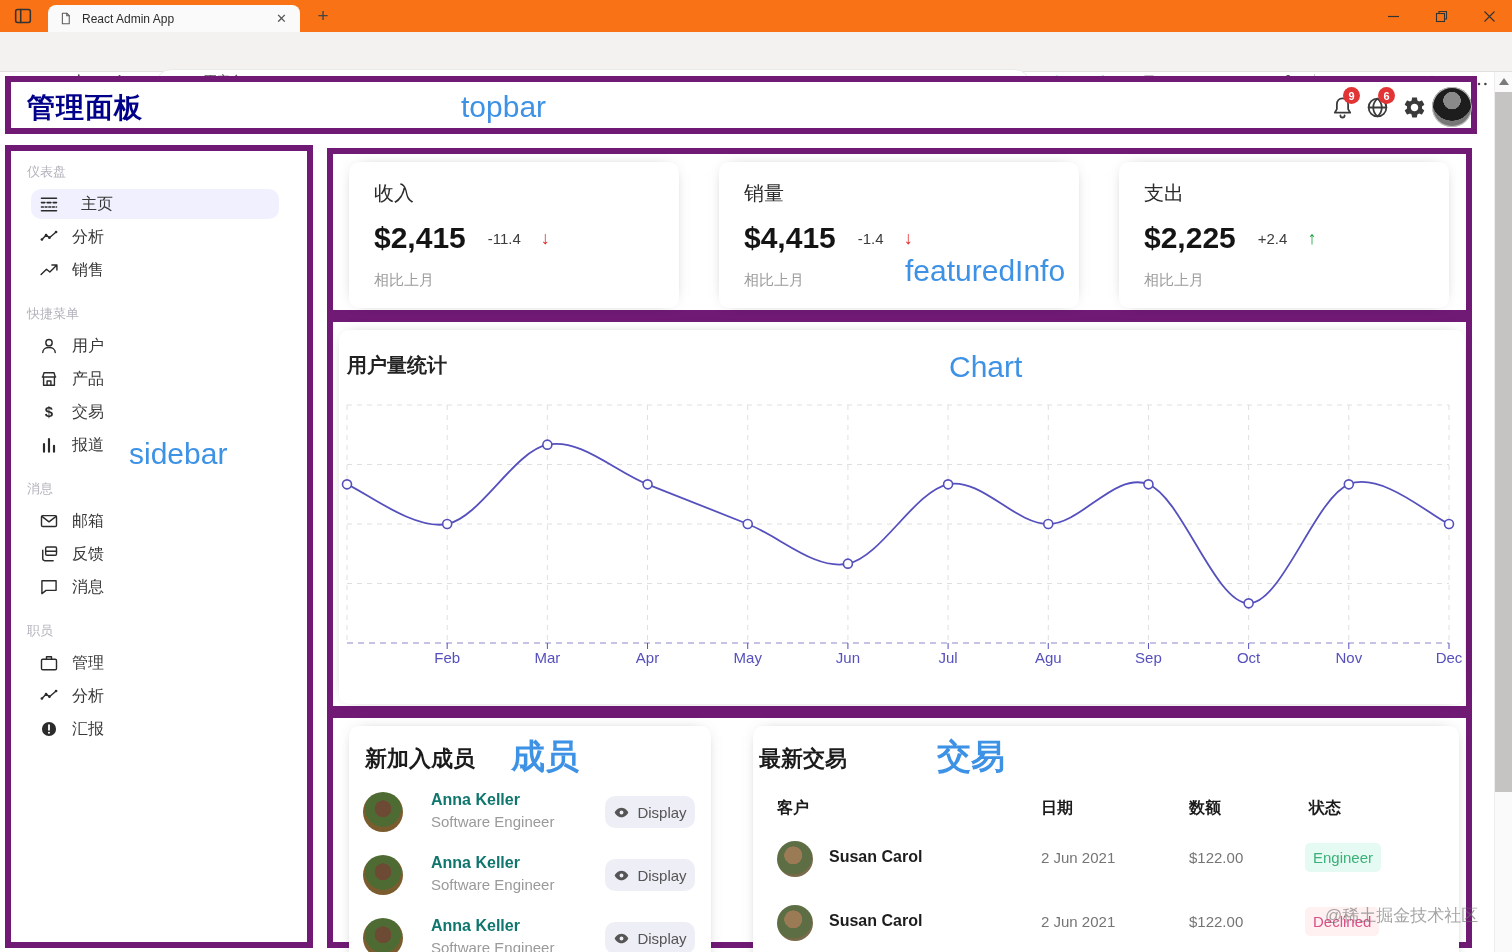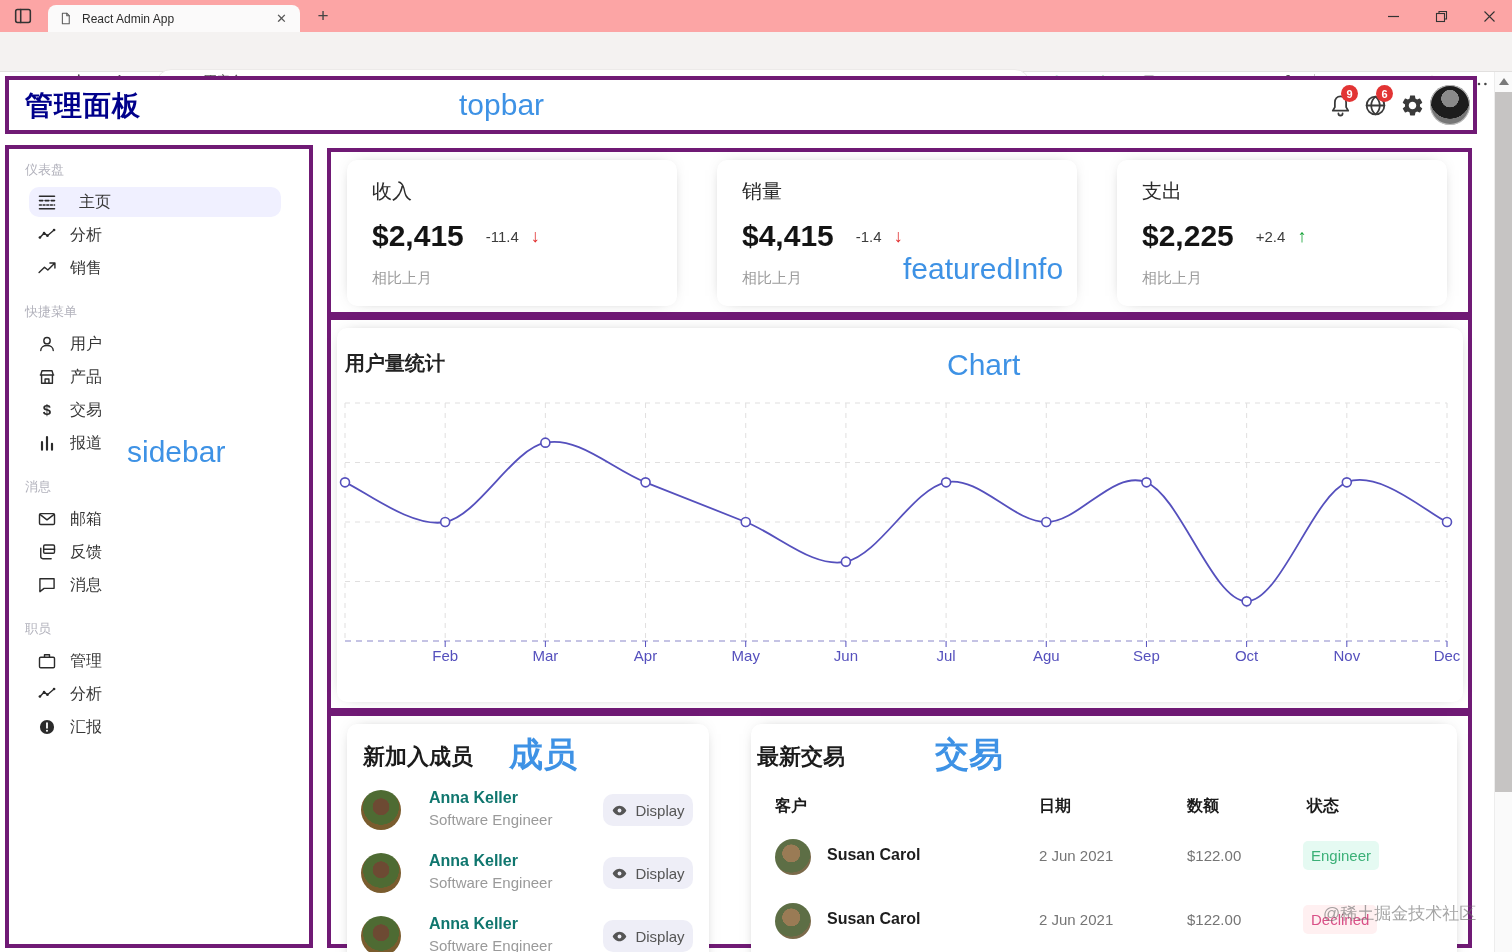--- a/index.html
+++ b/index.html
@@ -5,21 +5,21 @@
   html,body{margin:0;padding:0;}
   body{
     width:1512px;height:952px;position:relative;overflow:hidden;
     font-family:"Liberation Sans","DejaVu Sans",sans-serif;
     background:#fff;color:#222;
   }
   .abs{position:absolute;}
   .icon svg{width:100%;height:100%;display:block;}
 
   
-  .titlebar{position:absolute;left:0;top:0;width:1512px;height:32px;background:#fca5a5;}
+  .titlebar{position:absolute;left:0;top:0;width:1512px;height:32px;background:#f97316;}
   .ws-icon{position:absolute;left:12px;top:5px;width:22px;height:22px;color:#333;}
   .tab{position:absolute;left:48px;top:5px;width:252px;height:27px;background:#fbfafa;
        border-radius:8px 8px 0 0;display:flex;align-items:center;padding:0 10px;box-sizing:border-box;}
   .tab-fav{width:15px;height:15px;color:#5c5c5c;margin-right:9px;flex:none;}
   .tab-title{font-size:12px;color:#2d2d2d;flex:1;white-space:nowrap;overflow:hidden;}
   .tab-close{font-size:13px;color:#555;padding:0 3px;cursor:default;}
   .newtab{position:absolute;left:310px;top:3px;font-size:19px;color:#454545;width:26px;height:26px;
           text-align:center;line-height:26px;}
   .win-btn{position:absolute;top:0;width:46px;height:32px;display:flex;align-items:center;justify-content:center;color:#333;}
   .win-btn svg{width:13px;height:13px;}
@@ -29,21 +29,21 @@
         border-radius:15px;box-sizing:border-box;display:flex;align-items:center;}
   .addr .warn{width:17px;height:17px;margin-left:22px;flex:none;}
   .addr .sec{font-size:13px;color:#5a5a5a;margin-left:8px;margin-top:14px;}
   .addr .sep{color:#c9c7c6;margin:0 10px;font-size:14px;}
   .addr .url{font-size:14px;color:#1f1f1f;flex:1;}
   .addr .pill-ic{width:20px;height:20px;color:#4a4a4a;margin-right:18px;flex:none;}
   .ext{position:absolute;top:41px;width:22px;height:22px;color:#3d3d3d;}
   .tb-sep{position:absolute;left:1314px;top:42px;width:1px;height:20px;background:#c7c5c4;}
 
   
-  .anno-box{position:absolute;border:4px solid #701a75;box-sizing:border-box;background:#fff;}
+  .anno-box{position:absolute;border:6px solid #701a75;box-sizing:border-box;background:#fff;}
   .anno-label{position:absolute;color:#3e92e5;font-size:30px;pointer-events:none;white-space:nowrap;}
   .anno-label.big{font-size:34px;font-weight:700;}
 
   
   .logo{position:absolute;left:16px;top:7px;font-size:28px;font-weight:800;color:#00008b;letter-spacing:1px;}
   .tb-icon{position:absolute;top:13px;width:25px;height:25px;color:#3a3a3a;}
   .badge{position:absolute;width:17px;height:17px;border-radius:50%;background:#e23434;color:#fff;
          font-size:11px;font-weight:700;display:flex;align-items:center;justify-content:center;z-index:3;}
   .tb-avatar{position:absolute;left:1421px;top:5px;width:40px;height:40px;border-radius:50%;
     background:radial-gradient(circle at 50% 34%, #8a8a8a 0 26%, #1d1d1d 27% 60%, #777 61%);
@@ -56,21 +56,21 @@
   .side-item{display:flex;align-items:center;gap:13px;height:30px;margin:0 28px 3px 4px;
              padding:0 8px;border-radius:10px;font-size:16px;color:#383838;cursor:pointer;}
   .side-item.active{background:#f0f0ff;gap:22px;}
   .s-icon{width:20px;height:20px;color:#2b2b2b;flex:none;}
 
   
   .card{position:absolute;background:#fff;border-radius:10px;box-shadow:0 0 15px -10px rgba(0,0,0,.7);}
   .f-title{font-size:20px;color:#2b2b2b;}
   .f-money{display:flex;align-items:center;margin-top:14px;}
   .f-value{font-size:30px;font-weight:700;color:#141414;}
-  .f-rate{font-size:15px;color:#3c3c3c;margin-left:22px;display:flex;align-items:center;gap:12px;}
+  .f-rate{font-size:15px;color:#3c3c3c;margin-left:22px;display:flex;align-items:center;gap:20px;}
   .f-arrow{font-size:18px;font-weight:700;}
   .f-arrow.down{color:#e02b2b;}
   .f-arrow.up{color:#11a033;}
   .f-sub{font-size:15px;color:#9b9b9b;margin-top:16px;}
 
   
   .chart-title{position:absolute;left:14px;top:30px;font-size:20px;font-weight:700;color:#222;}
 
   
   .w-title{font-size:22px;font-weight:700;color:#1b1b1b;}

